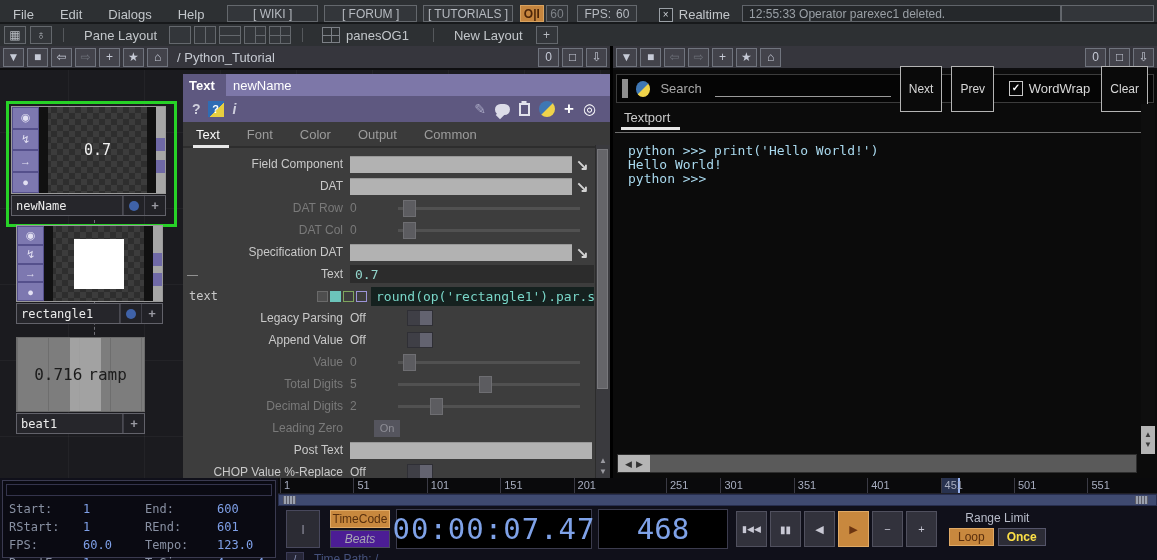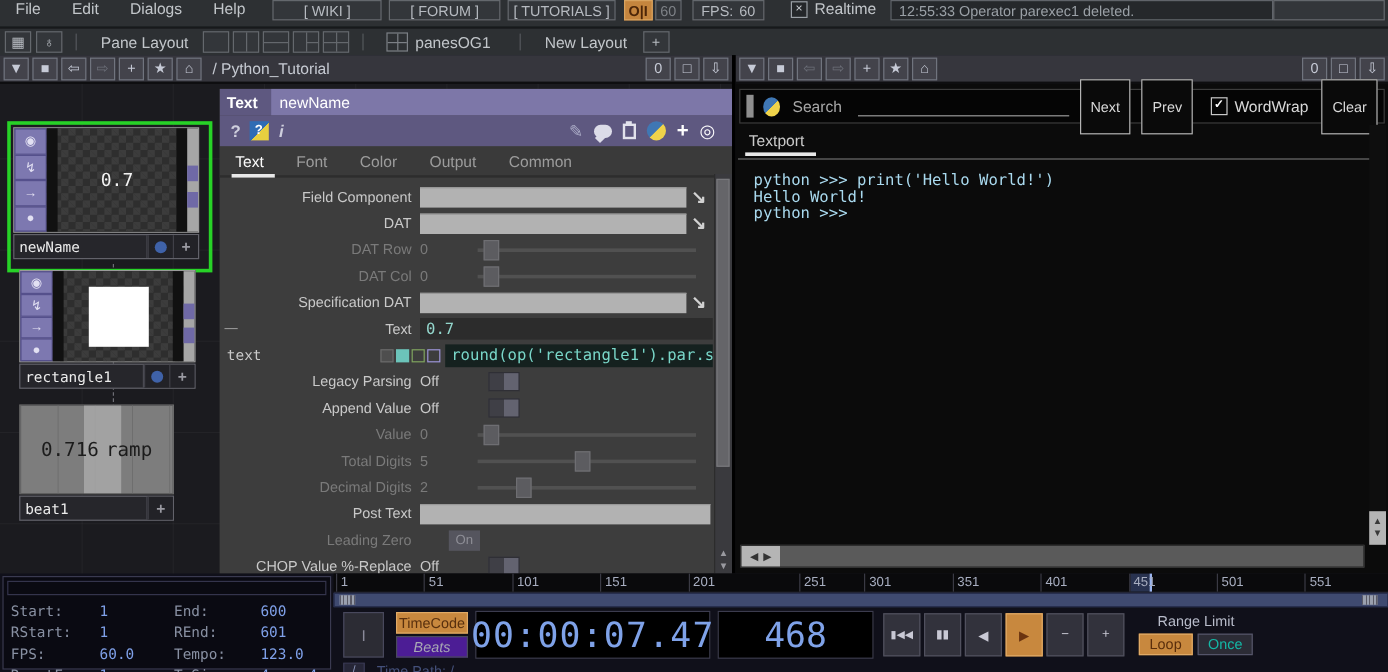--- a/index.html
+++ b/index.html
@@ -1,21 +1,21 @@
 <!DOCTYPE html>
 <html><head>
 <meta charset="utf-8">
 <style>
   html,body{margin:0;padding:0;background:#000;}
   #root{position:relative;width:1157px;height:560px;background:#1b1b1f;overflow:hidden;
         font-family:"Liberation Sans",sans-serif;-webkit-font-smoothing:antialiased;}
 
   
   #menubar{position:absolute;left:0;top:0;width:1157px;height:22px;background:#2d3033;
-           border-bottom:2px solid #17191b;display:flex;align-items:flex-start;color:#c2c6ca;font-size:13px;}
+           border-bottom:2px solid #17191b;display:flex;align-items:flex-end;color:#c2c6ca;font-size:13px;}
   .menu-item{padding:0 13px;cursor:default;}
   .mbox{height:17px;border:1px solid #64686d;background:#33363a;display:flex;align-items:center;
         justify-content:center;font-size:12px;color:#b6bac0;box-sizing:border-box;}
   .mb-wiki{width:94px;margin-left:10px;} .mb-forum{width:97px;margin-left:6px;} .mb-tut{width:93px;margin-left:6px;}
   .mb-oi{width:25px;margin-left:7px;background:#c5853e;color:#4c2508;font-weight:bold;border-color:#d9a35f;}
   .mb-midi{width:23px;margin-left:2px;color:#7e8287;}
   .mb-fps{margin-left:9px;width:62px;gap:5px;}
   .rt{display:flex;align-items:center;margin-left:22px;gap:6px;}
   .rt-check{width:12px;height:12px;border:1px solid #9aa0a6;background:#24272a;color:#cdd1d6;
             font-size:10px;line-height:11px;text-align:center;}
@@ -198,21 +198,21 @@
   .trbtn{margin-left:3px;width:31px;height:36px;background:#32323c;border:1px solid #50505e;color:#c8c8d4;
          font-size:11px;display:flex;align-items:center;justify-content:center;box-sizing:border-box;}
   .trbtn.first{margin-left:8px;font-size:9px;}
   .trbtn.play{background:#c8883e;border-color:#e0aa66;color:#6b3410;}
   .trbtn.pause{letter-spacing:0px;font-size:10px;}
   .rlgroup{margin-left:12px;display:flex;flex-direction:column;align-items:center;gap:3px;margin-top:-2px;}
   .rllbl{color:#b8bcca;font-size:12px;}
   .rlbtns{display:flex;gap:4px;}
   .rlbtn{height:18px;display:flex;align-items:center;justify-content:center;font-size:12px;padding:0 8px;box-sizing:border-box;}
   .rl-loop{background:#c8883e;border:1px solid #e0aa66;color:#5a2e0c;}
-  .rl-once{background:#2c2c36;border:1px solid #55556a;color:#14b8a6;}
+  .rl-once{background:#2c2c36;border:1px solid #55556a;color:#fde047;font-weight:bold;}
   .timepath{position:absolute;left:278px;top:74px;width:879px;height:8px;overflow:hidden;color:#44507a;font-size:12px;
             display:flex;align-items:flex-start;gap:10px;}
   .tpbox{width:18px;height:14px;background:#262637;border:1px solid #3a3a55;color:#8a94b8;font-size:10px;
          display:flex;align-items:center;justify-content:center;margin-left:8px;box-sizing:border-box;}
 </style>
 </head>
 <body>
 
 <div id="root">
 
@@ -553,29 +553,29 @@
         <div class="prow">
           <div class="plabel dis">Decimal Digits</div>
           <div class="pbody">
             <span class="pval dis">2</span>
             <div class="ptrack">
               <div class="pthumb" style="left: 32.11px;"></div>
             </div>
           </div>
         </div>
         <div class="prow">
+          <div class="plabel dis">Leading Zero</div>
+          <div class="pbody">
+            <span class="onbox">On</span>
+          </div>
+        </div>
+        <div class="prow">
           <div class="plabel">Post Text</div>
           <div class="pbody">
             <div class="pfield wide"></div>
-          </div>
-        </div>
-        <div class="prow">
-          <div class="plabel dis">Leading Zero</div>
-          <div class="pbody">
-            <span class="onbox">On</span>
           </div>
         </div>
         <div class="prow">
           <div class="plabel">CHOP Value %-Replace</div>
           <div class="pbody">
             <span class="pval">Off</span>
             <span class="tbox">
               <span class="tbox-r"></span>
             </span>
           </div>

